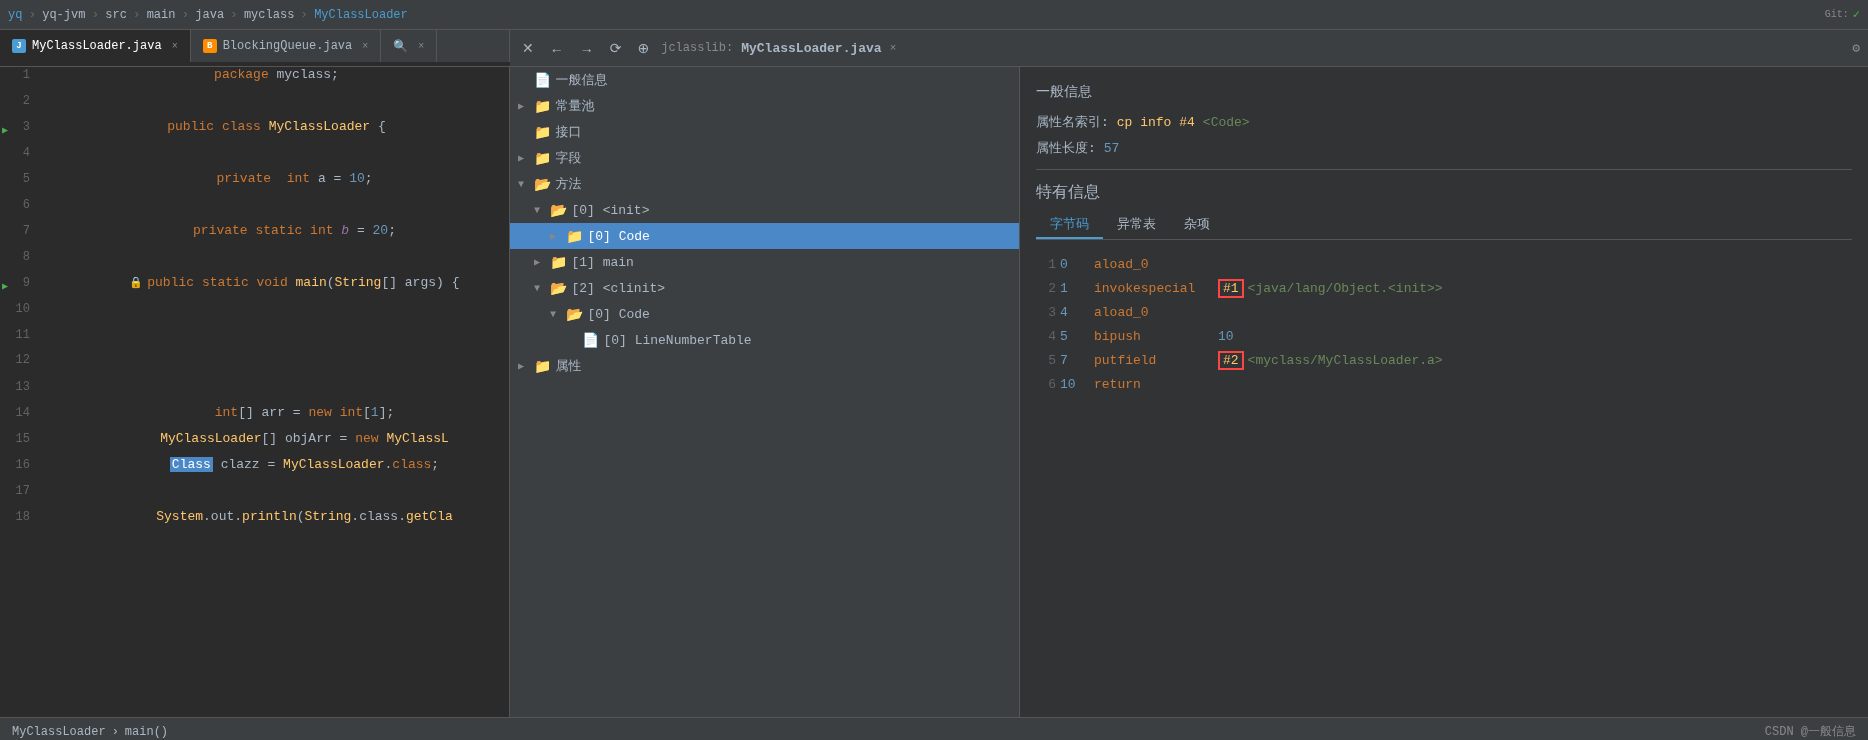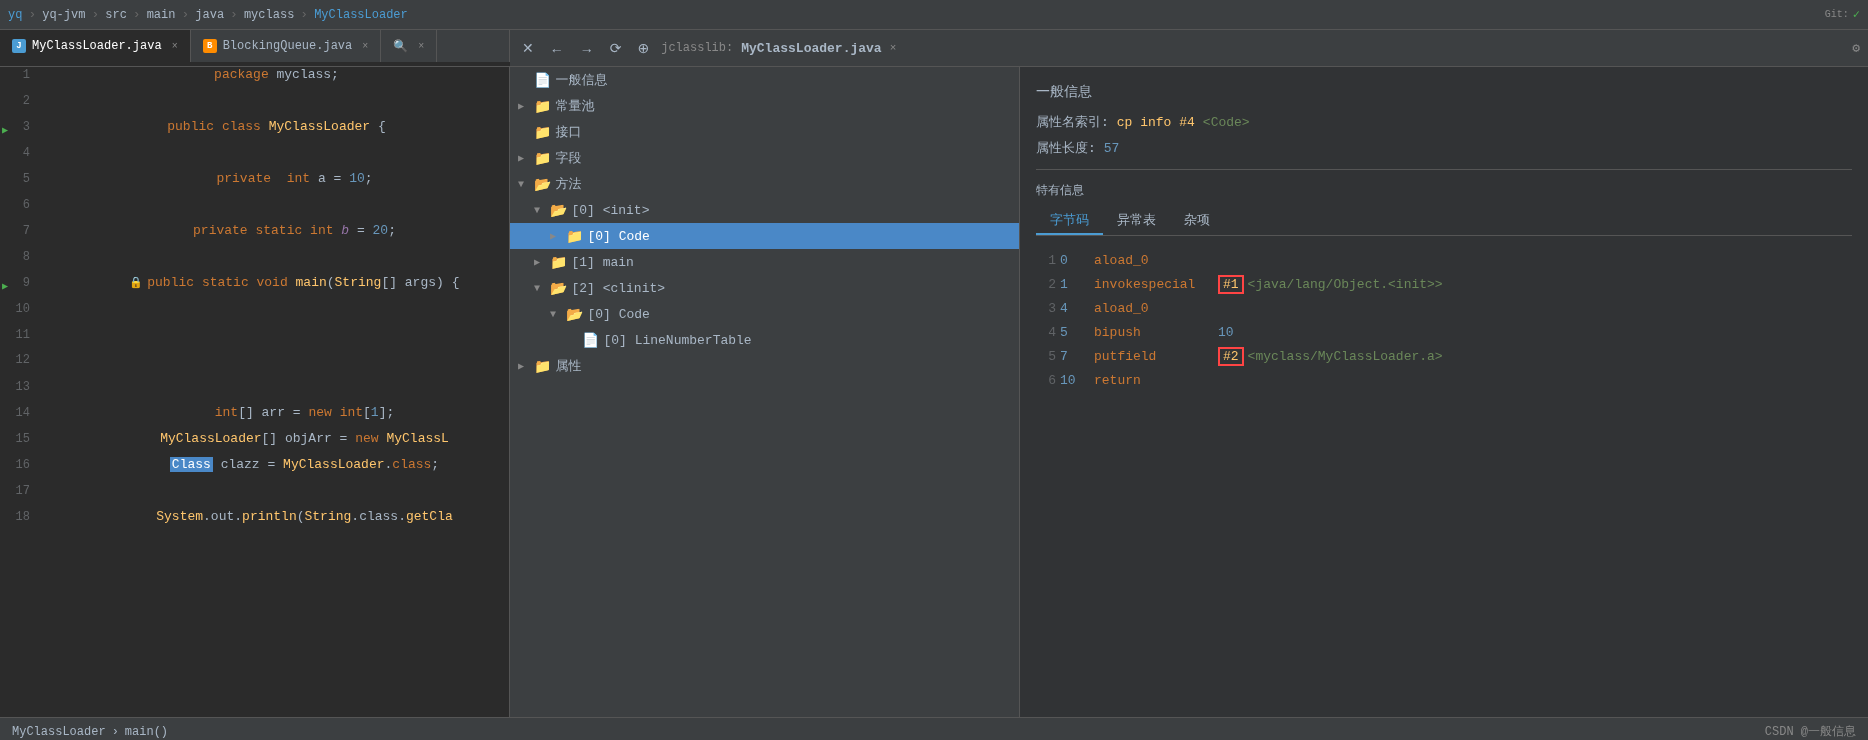--- a/index.html
+++ b/index.html
@@ -50,21 +50,21 @@
     .indent3 { padding-left: 56px; }
 
     
     .detail-pane { flex: 1; background: #313335; padding: 16px; overflow-y: auto; }
     .section-title { color: #a9b7c6; font-size: 14px; margin-bottom: 12px; font-weight: normal; }
     .info-row { display: flex; align-items: center; gap: 8px; margin-bottom: 8px; font-size: 13px; }
     .info-label { color: #a9b7c6; }
     .divider { border: none; border-top: 1px solid #555; margin: 12px 0; }
     
     
-    .special-title { color: #a9b7c6; font-size: 12px; margin-bottom: 8px; }
+    .special-title { color: #a9b7c6; font-size: 16px; margin-bottom: 8px; }
     .tabs-row { display: flex; gap: 0; margin-bottom: 12px; border-bottom: 1px solid #555; }
     .detail-tab { padding: 4px 14px; font-size: 13px; color: #a9b7c6; cursor: pointer; border-bottom: 2px solid transparent; }
     .detail-tab.active { color: #4b9cd3; border-bottom: 2px solid #4b9cd3; }
 
     
     .bytecode-table { width: 100%; font-size: 13px; }
     .bc-row { display: flex; align-items: center; gap: 4px; height: 24px; }
     .bc-line-num { color: #606366; width: 20px; text-align: right; flex-shrink: 0; }
     .bc-offset { color: #6897bb; width: 30px; flex-shrink: 0; }
     .bc-instr { color: #cc7832; width: 120px; flex-shrink: 0; }

